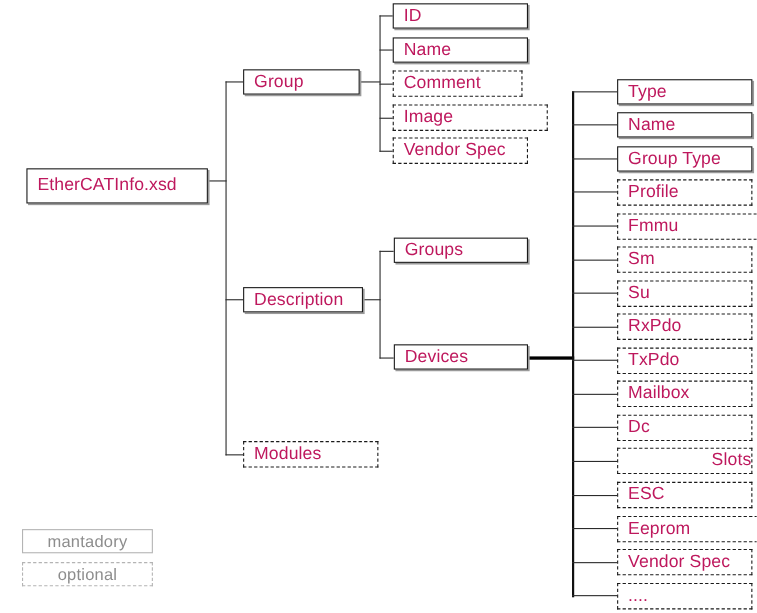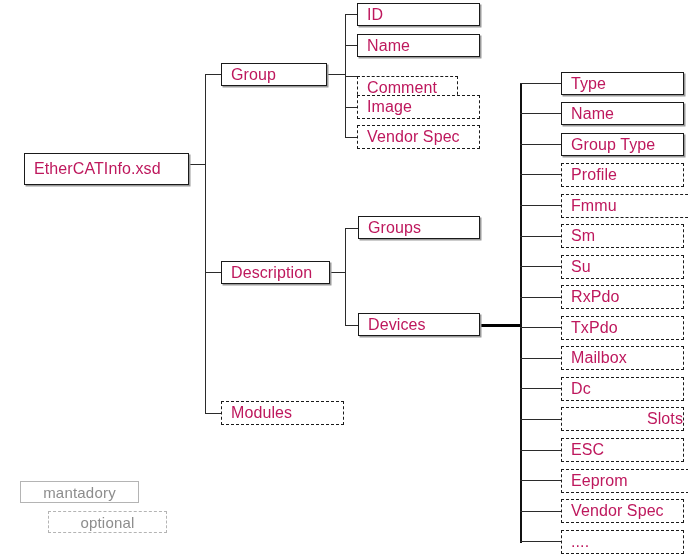--- a/index.html
+++ b/index.html
@@ -129,24 +129,24 @@
   <div class="node dashed" style="left:221px; top:401px; width:123px; height:24px;">
     <span>Modules</span>
   </div>
 
   <div class="node solid" style="left:357px; top:3px; width:123px; height:23px;">
     <span>ID</span>
   </div>
   <div class="node solid" style="left:357px; top:34px; width:123px; height:23px;">
     <span>Name</span>
   </div>
-  <div class="node dashed" style="left:357px; top:76px; width:101px; height:24px;align-items:center;">
+  <div class="node dashed" style="left:357px; top:64px; width:118px; height:24px;align-items:center;">
     <span>Comment</span>
   </div>
-  <div class="node dashed" style="left:357px; top:95px; width:123px; height:24px;">
+  <div class="node dashed" style="left:357px; top:95px; width:141px; height:24px;">
     <span>Image</span>
   </div>
   <div class="node dashed" style="left:357px; top:125px; width:123px; height:24px;">
     <span>Vendor Spec</span>
   </div>
 
   <div class="node solid" style="left:358px; top:216px; width:122px; height:23px;">
     <span>Groups</span>
   </div>
   <div class="node solid" style="left:358px; top:313px; width:122px; height:23px;">
@@ -198,17 +198,17 @@
   <div class="node dashed" style="left:561px; top:499px; width:123px; height:24px;">
     <span>Vendor Spec</span>
   </div>
   <div class="node dashed" style="left:561px; top:530px; width:123px; height:24px;">
     <span>....</span>
   </div>
 
   <div class="legend-item solid" style="left:20px; top:481px; width:119px; height:22px;">
     <span>mantadory</span>
   </div>
-  <div class="legend-item dashed" style="left:20px; top:511px; width:119px; height:22px;margin-left:28px;">
+  <div class="legend-item dashed" style="left:20px; top:511px; width:119px; height:22px;">
     <span>optional</span>
   </div>
 
 </div>
 
 </body></html>

